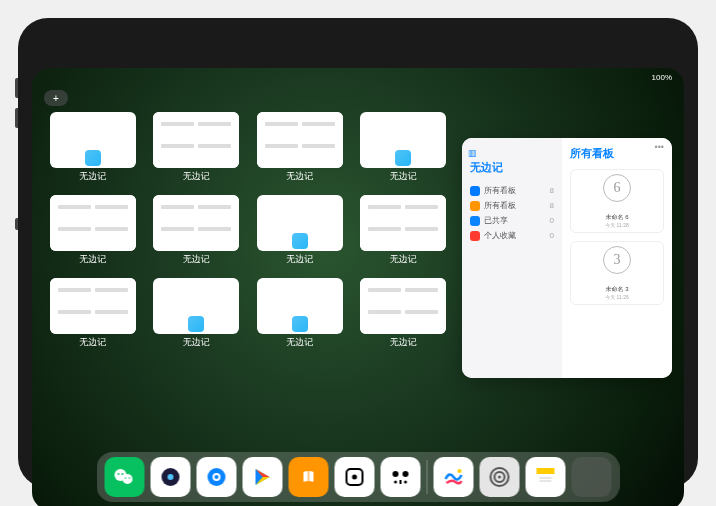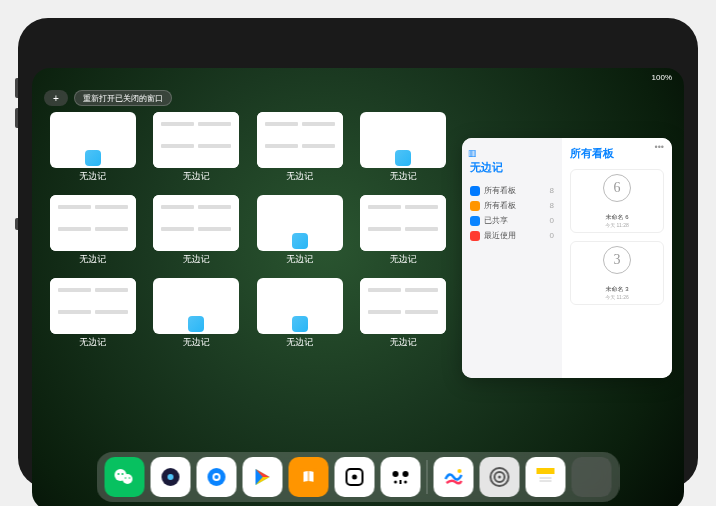--- a/index.html
+++ b/index.html
@@ -293,21 +293,20 @@
 
   <div class="screen">
 
     <div class="status-bar">
       <span></span>
       <span>100%</span>
     </div>
 
     <div class="top-bar">
       <div class="plus-pill">+</div>
-      <div class="reopen-pill">重新打开已关闭的窗口</div>
     </div>
 
     <div class="app-switcher" id="switcher">
         <div class="app-card">
           <div class="app-thumb">
             <div class="app-icon-badge"></div>
           </div>
           <div class="app-label">无边记</div>
         </div>
         <div class="app-card split">
@@ -471,21 +470,21 @@
             <div class="bw-item">
               <span class="left">
                 <span class="dot" style="background:#0a84ff"></span>
                 <span>已共享</span>
               </span>
               <span class="count">0</span>
             </div>
             <div class="bw-item">
               <span class="left">
                 <span class="dot" style="background:#ff3b30"></span>
-                <span>最近使用</span>
+                <span>个人收藏</span>
               </span>
               <span class="count">0</span>
             </div>
           </div>
       </div>
       <div class="bw-right">
         <div class="bw-right-title">所有看板</div>
         <div id="boards">
             <div class="board-card">
               <div class="board-sketch">6</div>

